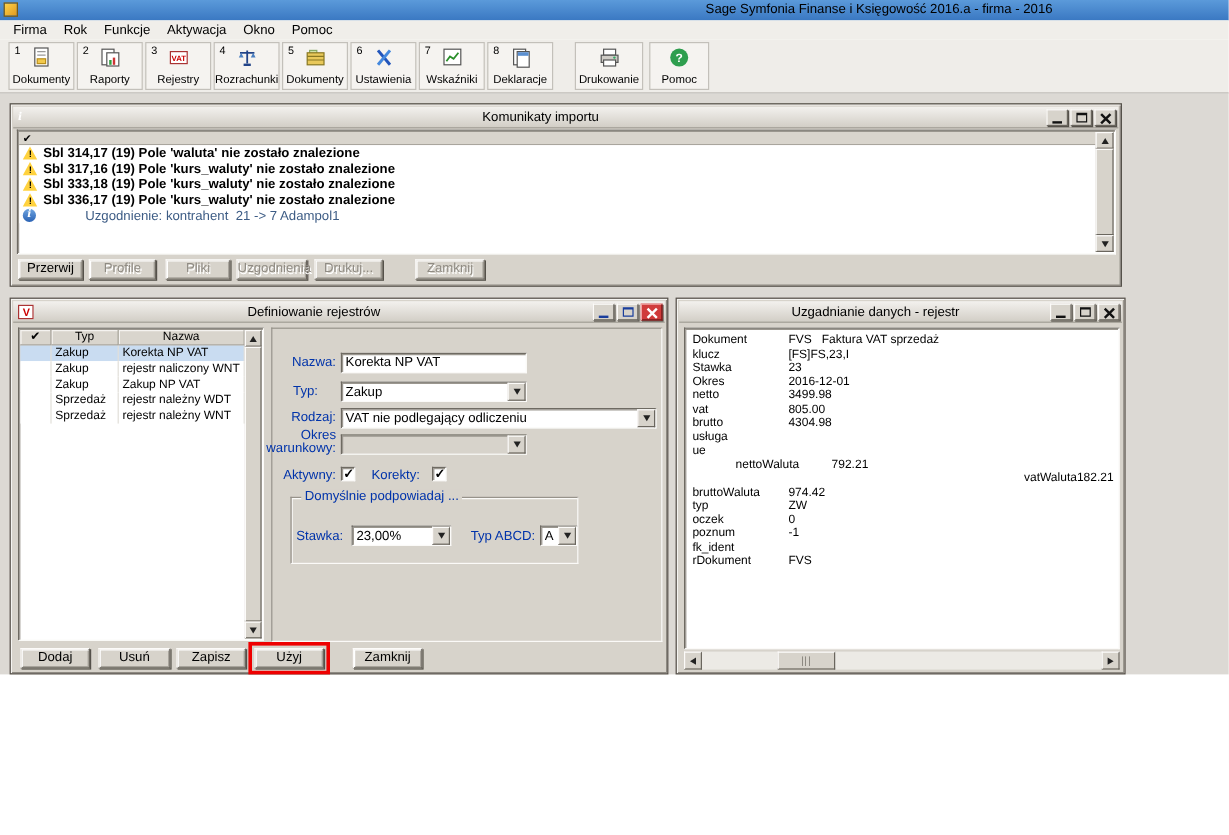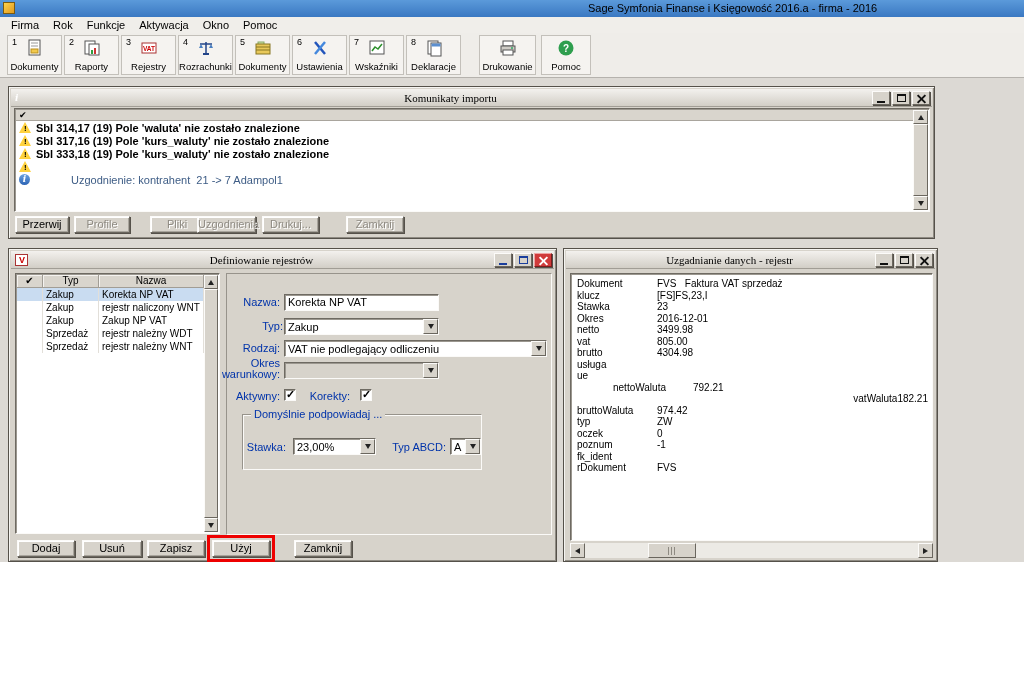--- a/index.html
+++ b/index.html
@@ -26,21 +26,21 @@
   .tb-label{position:absolute;left:0;right:0;bottom:2px;font-size:9.5px;white-space:nowrap;}
 
   
   .mdi-gray{position:absolute;left:0;top:78px;width:100%;height:484px;background:#dcd9d4;}
 
   
   .window{position:absolute;background:#d7d3cb;border:1px solid #55514a;
     box-shadow:inset 1px 1px 0 #f5f4f1, inset -1px -1px 0 #8e8a82;}
   .win-title{position:absolute;left:2px;top:2px;right:2px;height:18px;
     background:linear-gradient(180deg,#f3f1ee,#d2cec6);border-bottom:1px solid #a19d95;cursor:default;}
-  .win-title .ttext{position:absolute;left:22px;right:64px;top:3px;text-align:center;font-size:11px;white-space:nowrap;font-family:Liberation Serif, serif;}
+  .win-title .ttext{position:absolute;left:22px;right:64px;top:3px;text-align:center;font-size:11px;white-space:nowrap;}
   .win-controls{position:absolute;right:2px;top:2px;display:flex;gap:2px;}
   .wc{width:18px;height:14px;background:#d7d3cb;border:1px solid;border-color:#fcfbf9 #6a665e #6a665e #fcfbf9;
     box-shadow:1px 1px 0 #55514a;display:flex;align-items:center;justify-content:center;}
   .g-min{width:8px;height:2px;background:#111;margin-top:7px;}
   .g-max{width:9px;height:8px;border:1px solid #111;border-top:2px solid #111;}
   .g-x{position:relative;width:9px;height:9px;}
   .g-x::before,.g-x::after{content:"";position:absolute;left:-1px;top:4px;width:11px;height:2px;background:#111;}
   .g-x::before{transform:rotate(45deg);} .g-x::after{transform:rotate(-45deg);}
   .wc.close-red{background:#d03b3b;border-color:#efa2a2 #7e1d1d #7e1d1d #efa2a2;}
   .wc.close-red .g-x::before,.wc.close-red .g-x::after{background:#fff;}
@@ -291,39 +291,40 @@
       <div class="msg-row" style="top:25px;">
         <span class="warning-icon"></span>
         <span class="msg-text">Sbl 317,16 (19) Pole 'kurs_waluty' nie zostało znalezione</span>
       </div>
       <div class="msg-row" style="top:38px;">
         <span class="warning-icon"></span>
         <span class="msg-text">Sbl 333,18 (19) Pole 'kurs_waluty' nie zostało znalezione</span>
       </div>
       <div class="msg-row" style="top:51px;">
         <span class="warning-icon"></span>
+        <span class="msg-text">Sbl 336,17 (19) Pole 'kurs_waluty' nie zostało znalezione</span>
       </div>
       <div class="msg-row info-row" style="top:64px;gap:41px;">
         <span class="info-icon"></span>
         <span class="msg-text">Uzgodnienie: kontrahent  21 -&gt; 7 Adampol1</span>
       </div>
       <div class="vscroll" style="right:1px;top:1px;bottom:1px;">
         <span class="sb-btn sb-up">
             <span class="tri-up"></span>
           </span>
         <span class="v-thumb"></span>
         <span class="sb-btn sb-down">
             <span class="tri-down"></span>
           </span>
       </div>
     </div>
 
     <div class="btn" style="left:6px;top:129px;width:54px;">Przerwij</div>
     <div class="btn disabled" style="left:65px;top:129px;width:56px;">Profile</div>
-    <div class="btn disabled" style="left:129px;top:129px;width:54px;margin-left:12px;">Pliki</div>
+    <div class="btn disabled" style="left:129px;top:129px;width:54px;">Pliki</div>
     <div class="btn disabled" style="left:188px;top:129px;width:59px;">Uzgodnienia</div>
     <div class="btn disabled" style="left:253px;top:129px;width:57px;">Drukuj...</div>
     <div class="btn disabled" style="left:337px;top:129px;width:58px;">Zamknij</div>
   </div>
 
   <div class="window" style="left:8px;top:248px;width:549px;height:314px;">
     <div class="win-title">
       <span class="vat-mini"></span>
       <span class="ttext">Definiowanie rejestrów</span>
       <span class="win-controls">
@@ -380,21 +381,21 @@
           </span>
       </div>
     </div>
 
     <div class="form-panel">
       <span class="flabel" style="right:271px;top:23px;">Nazwa:</span>
       <div class="tinput sunken" style="left:57px;top:20px;width:155px;">
         <span>Korekta NP VAT</span>
       </div>
 
-      <span class="flabel" style="right:268px;top:47px;">Typ:</span>
+      <span class="flabel" style="right:286px;top:47px;">Typ:</span>
       <div class="combo sunken" style="left:57px;top:44px;width:155px;">
         <span class="val">Zakup</span>
         <span class="dbtn">
             <span class="tri-down"></span>
           </span>
       </div>
 
       <span class="flabel" style="right:271px;top:69px;">Rodzaj:</span>
       <div class="combo sunken" style="left:57px;top:66px;width:263px;">
         <span class="val">VAT nie podlegający odliczeniu</span>

